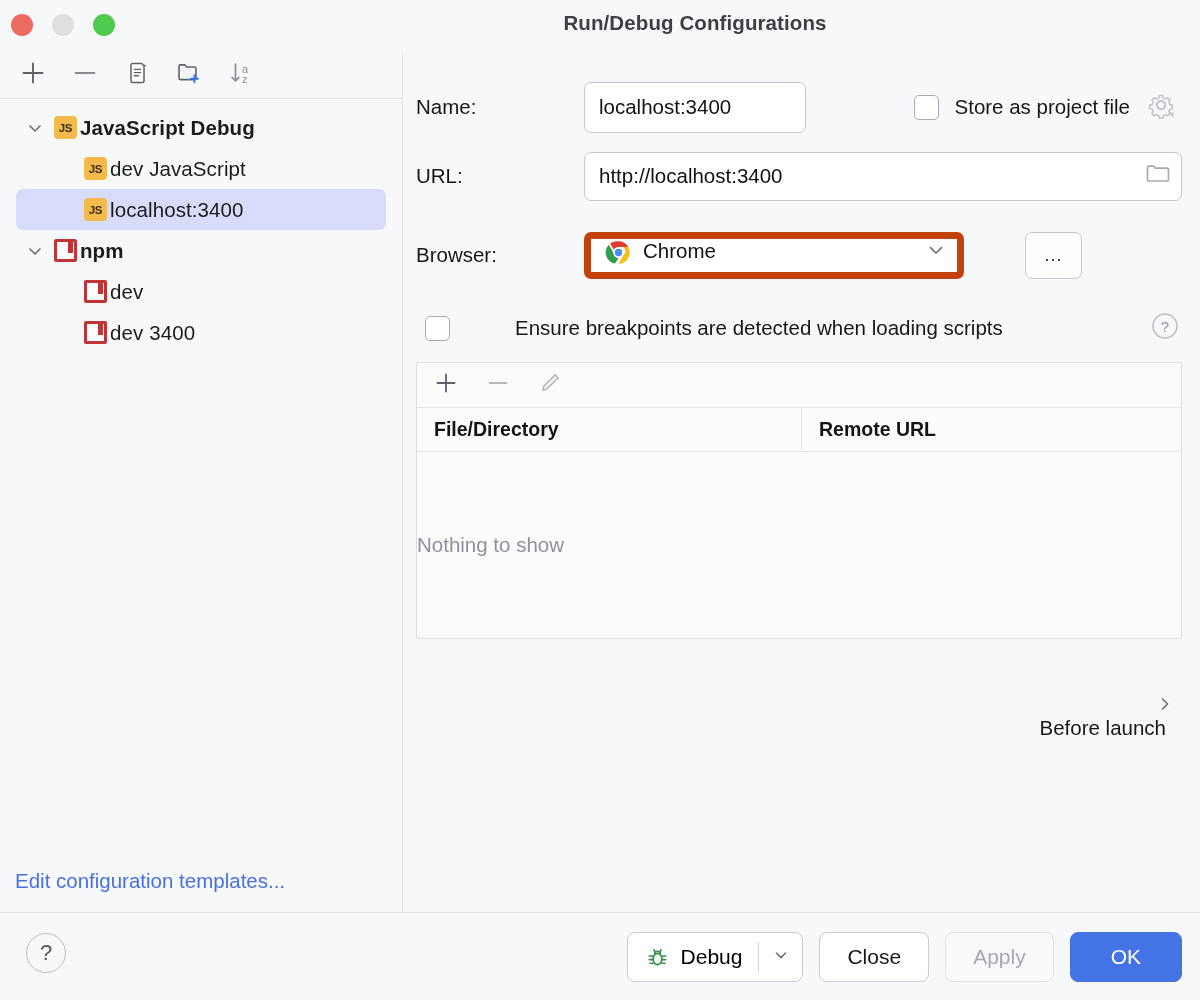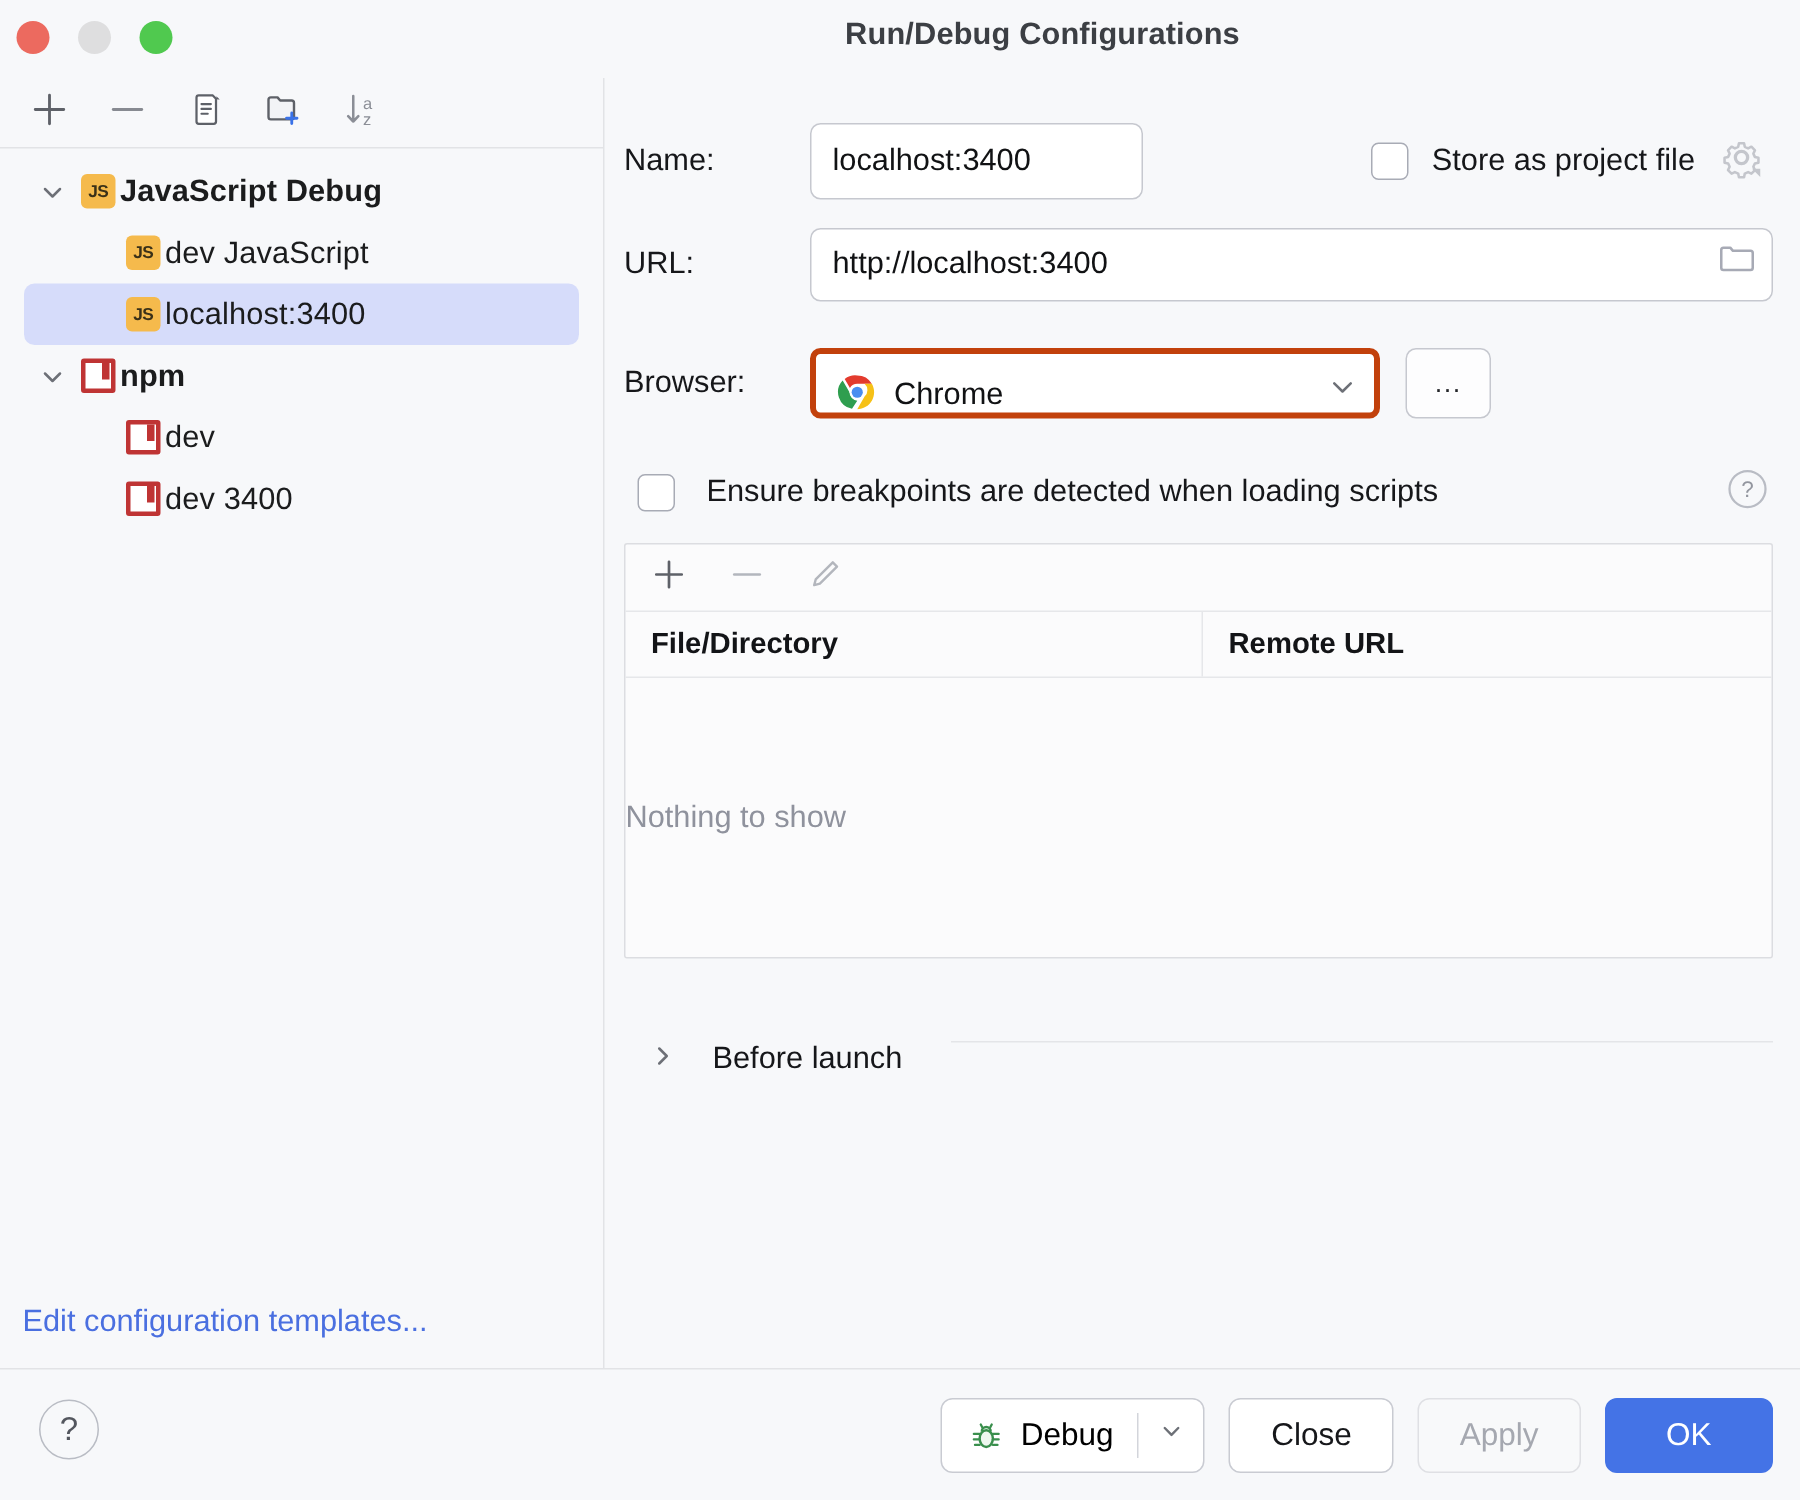--- a/index.html
+++ b/index.html
@@ -97,21 +97,21 @@
     padding-left: 15px;
     font-size: 20.5px; color: #4a6fe0; cursor: pointer;
   }
 
   
   .right-panel {
     position: absolute; top: 52px; left: 404px; right: 0;
     height: 860px; background: #f7f8fa;
     padding: 26px 18px 0 12px;
   }
-  .form-row { display: flex; align-items: center; margin-bottom: 0; }
+  .form-row { display: flex; align-items: center; margin-bottom: 0; gap: 44px; }
 
   .lbl { font-size: 20.5px; color: #16171a; }
 
   .text-field {
     background: #ffffff;
     border: 1px solid #c6c8cf;
     border-radius: 7px;
     font-size: 20.5px; color: #111214;
     padding: 0 14px;
     display: flex; align-items: center;
@@ -120,22 +120,22 @@
 
   .checkbox {
     width: 25px; height: 25px;
     border: 1.6px solid #a8abb5;
     border-radius: 5px; background: #fff;
     flex: 0 0 25px; cursor: pointer;
   }
 
   .combo {
     height: 47px; background: #fff;
-    border: 4px solid #c2410c; border-radius: 7px;
-    display: flex; align-items: flex-end;
+    border: 7px solid #c2410c; border-radius: 7px;
+    display: flex; align-items: flex-start;
     padding: 0 10px 0 14px;
     font-size: 20.5px; color: #111214;
     cursor: pointer;
   }
   .small-btn {
     height: 47px; width: 57px;
     background: #fdfdfe; border: 1px solid #c6c8cf; border-radius: 7px;
     display: flex; align-items: center; justify-content: center;
     font-size: 18px; color: #24262a; cursor: pointer;
     letter-spacing: 1px;
@@ -160,21 +160,21 @@
     font-size: 19.5px; color: #131417; font-weight: bold;
   }
   .th { padding-left: 17px; height: 100%; display: flex; align-items: center; }
   .th.col1 { width: 385px; border-right: 1px solid #e6e7ea; }
   .table-body {
     height: 186px; display: flex; align-items: center; 
     color: #8f929d; font-size: 20.5px;
   }
 
   .before-launch {
-    display: flex; align-items: flex-start; gap: 16px;
+    display: flex; align-items: flex-end; gap: 2px; flex-direction: column;
   }
   .bl-twisty { width: 34px; display:flex; align-items:center; justify-content:center; }
   .bl-label { font-size: 20.5px; color: #16171a; margin-right: 16px; }
   .bl-rule { flex: 1; height: 1px; background: #e4e5e8; }
 
   
   .bottom-bar {
     position: absolute; bottom: 0; left: 0; right: 0; height: 88px;
     background: #f7f8fa; border-top: 1px solid #e2e3e6;
     display: flex; align-items: center;

